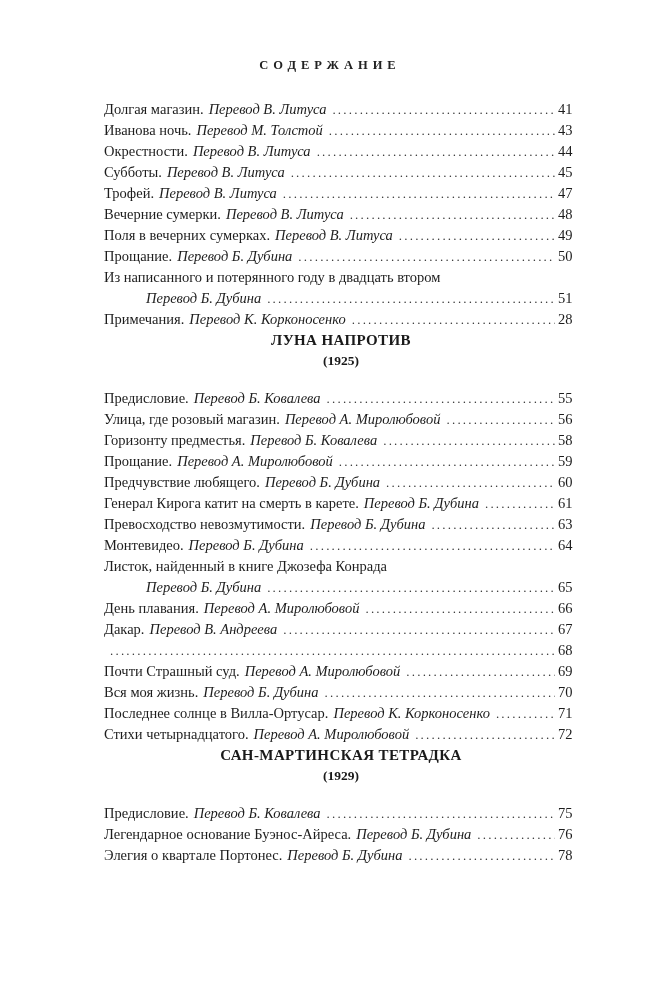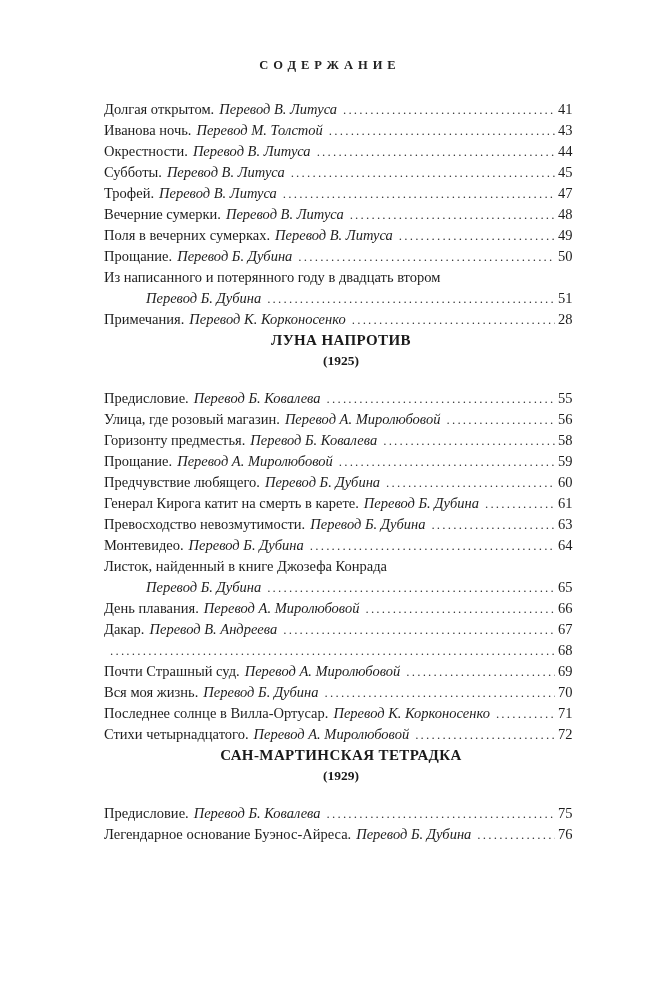--- a/index.html
+++ b/index.html
@@ -95,21 +95,21 @@
     color: #222;
   }
 </style>
 </head>
 <body>
 
 <div class="page">
   <div class="toc-header">СОДЕРЖАНИЕ</div>
   <div class="content" id="toc">
       <div class="toc-entry">
-        <span class="entry-text"><span>Долгая открытом.</span><span class="tr-it">Перевод В. Литуса</span></span>
+        <span class="entry-text"><span>Долгая магазин.</span><span class="tr-it">Перевод В. Литуса</span></span>
         <span class="leader"></span>
         <span class="pageno">41</span>
       </div>
       <div class="toc-entry">
         <span class="entry-text"><span>Иванова ночь.</span><span class="tr-it">Перевод М. Толстой</span></span>
         <span class="leader"></span>
         <span class="pageno">43</span>
       </div>
       <div class="toc-entry">
         <span class="entry-text"><span>Окрестности.</span><span class="tr-it">Перевод В. Литуса</span></span>
@@ -242,16 +242,21 @@
       <div class="section-year">(1929)</div>
       <div class="toc-entry">
         <span class="entry-text"><span>Предисловие.</span><span class="tr-it">Перевод Б. Ковалева</span></span>
         <span class="leader"></span>
         <span class="pageno">75</span>
       </div>
       <div class="toc-entry">
         <span class="entry-text"><span>Легендарное основание Буэнос-Айреса.</span><span class="tr-it">Перевод Б. Дубина</span></span>
         <span class="leader"></span>
         <span class="pageno">76</span>
+      </div>
+      <div class="toc-entry">
+        <span class="entry-text"><span>Элегия о квартале Портонес.</span><span class="tr-it">Перевод Б. Дубина</span></span>
+        <span class="leader"></span>
+        <span class="pageno">78</span>
       </div>
     </div>
   <div class="footer">[ 642 ]</div>
 </div>
 
 </body></html>

